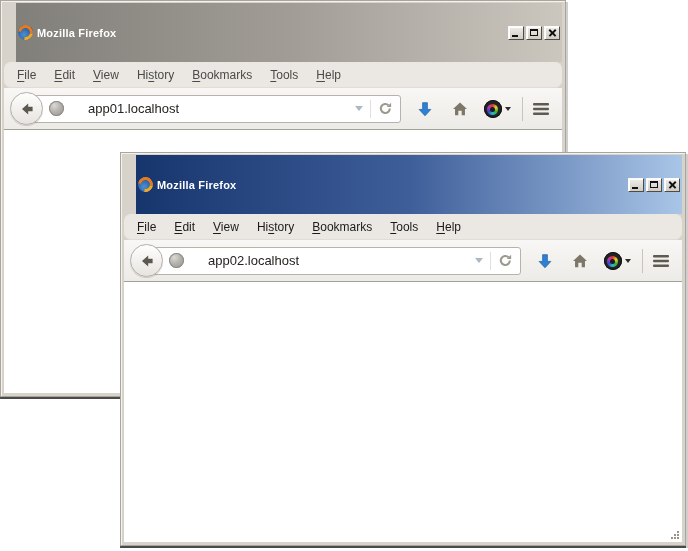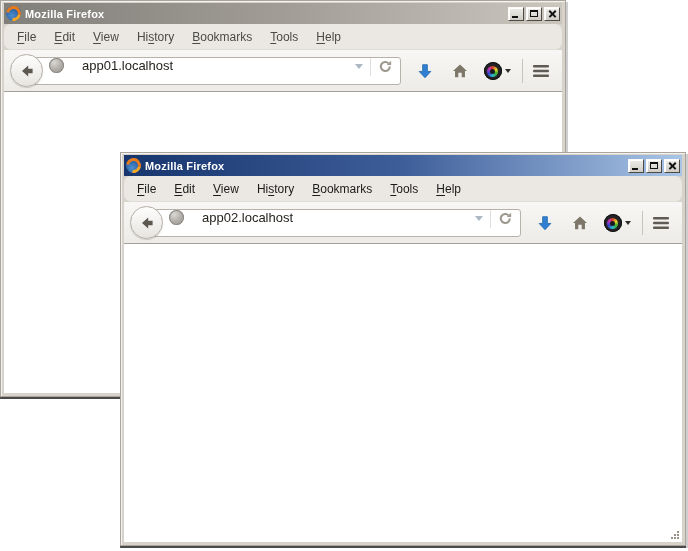--- a/index.html
+++ b/index.html
@@ -3,21 +3,21 @@
 <meta charset="utf-8">
 <style>
   html,body{margin:0;padding:0;background:#fff;}
   #stage{position:relative;width:688px;height:551px;background:#ffffff;overflow:hidden;
          font-family:"Liberation Sans",sans-serif;}
 
   
   .window{position:absolute;display:flex;flex-direction:column;background:#d7d3cb;
           padding:2px 3px 3px;border:1px solid #a9a59d;box-sizing:border-box;
           box-shadow:inset 1px 1px 0 #f4f2ef, 0 2px 0 rgba(60,60,60,.9), 2px 2px 0 rgba(60,60,60,.25);}
-  .titlebar{height:21px;flex:none;display:flex;align-items:center;gap:4px;padding:0 2px;}
+  .titlebar{height:27px;flex:none;display:flex;align-items:center;gap:4px;padding:16px 2px;margin-left:12px;}
   .window.active  .titlebar{background:linear-gradient(90deg,#17356d 0%,#3e5e9a 50%,#a9c5e7 100%);}
   .window.inactive .titlebar{background:linear-gradient(90deg,#817f7a 0%,#a19d96 50%,#cbc7bf 100%);}
   .title-text{color:#fff;font-size:11px;font-weight:bold;letter-spacing:.2px;white-space:nowrap;}
 
   .ff-icon{position:relative;width:15px;height:15px;border-radius:50%;flex:none;
            background:radial-gradient(circle at 40% 65%,#4d8fd0 0%,#2a62a6 55%,#163f77 100%);}
   .ff-icon::before{content:"";position:absolute;inset:0;border-radius:50%;
            border:3px solid #e87a1e;border-left-color:transparent;border-bottom-color:#f5a623;
            transform:rotate(-35deg);box-sizing:border-box;}
 
@@ -41,21 +41,21 @@
 
   
   .toolbar{height:41px;flex:none;display:flex;align-items:center;
            background:linear-gradient(#f8f7f5,#edebe7);border-bottom:1px solid #a3a098;
            padding:0 10px 0 6px;}
   .back-btn{width:33px;height:33px;flex:none;border-radius:50%;z-index:3;cursor:pointer;
             background:linear-gradient(#fefefe,#e7e4df);border:1px solid #b4b0a7;
             box-shadow:0 1px 1px rgba(0,0,0,.15);display:flex;align-items:center;justify-content:center;
             margin-right:-17px;box-sizing:border-box;}
   .urlbar{flex:1;height:28px;min-width:0;background:#fff;border:1px solid #b7b3aa;border-radius:3px;
-          display:flex;align-items:flex-start;gap:18px;padding-left:22px;box-sizing:border-box;}
+          display:flex;align-items:center;gap:24px;padding-left:22px;box-sizing:border-box;}
   .globe{width:15px;height:15px;flex:none;border-radius:50%;
          background:radial-gradient(circle at 35% 30%,#dbd9d5 0%,#b5b2ad 45%,#94918c 100%);
          box-shadow:inset 0 0 0 1px #8d8a85;}
   .url-text{font-size:13px;color:#26231f;white-space:nowrap;overflow:hidden;}
   .url-right{margin-left:auto;display:flex;align-items:center;gap:7px;padding-right:7px;}
   .drop-tri{width:0;height:0;border-left:4.5px solid transparent;border-right:4.5px solid transparent;
             border-top:5px solid #adb8c2;}
   .url-sep{width:1px;height:18px;background:#e2dfda;}
 
   .tb-btn{display:flex;align-items:center;justify-content:center;cursor:pointer;flex:none;}

